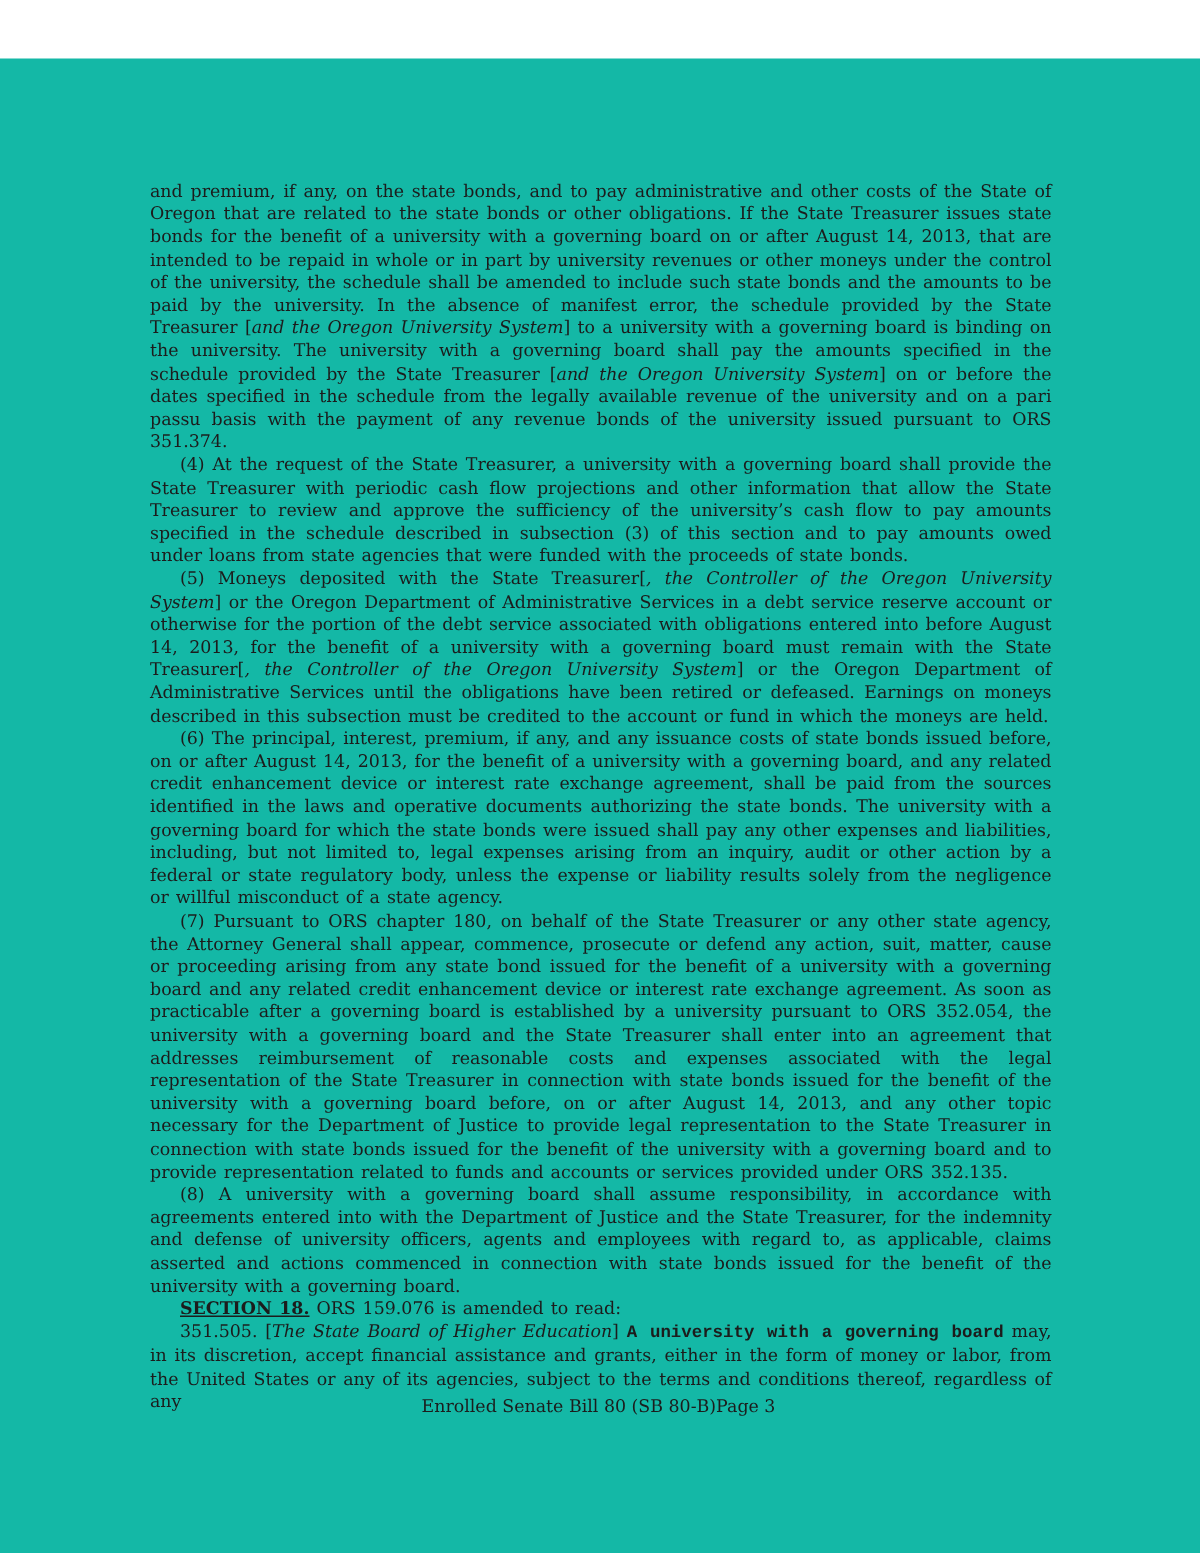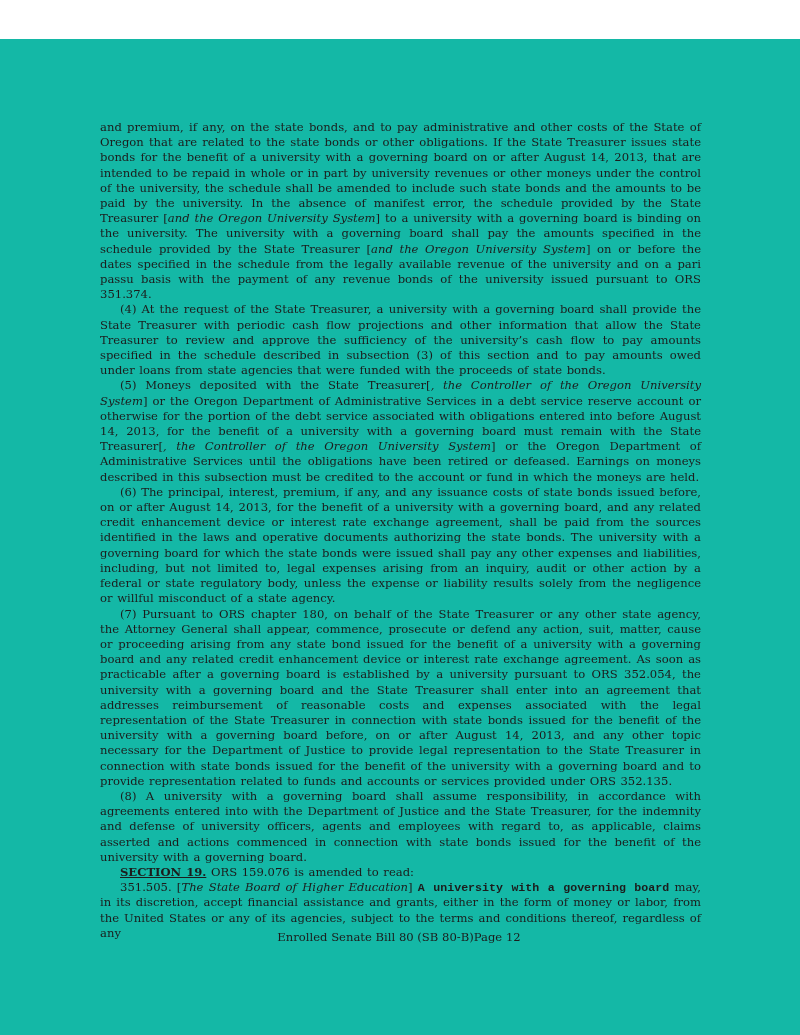--- a/index.html
+++ b/index.html
@@ -62,20 +62,20 @@
 <body>
 
 <div class="page">
   <div class="body-text">
       <p><span>and premium, if any, on the state bonds, and to pay administrative and other costs of the State of Oregon that are related to the state bonds or other obligations. If the State Treasurer issues state bonds for the benefit of a university with a governing board on or after August 14, 2013, that are intended to be repaid in whole or in part by university revenues or other moneys under the control of the university, the schedule shall be amended to include such state bonds and the amounts to be paid by the university. In the absence of manifest error, the schedule provided by the State Treasurer [</span><span class="i">and the Oregon University System</span><span>] to a university with a governing board is binding on the university. The university with a governing board shall pay the amounts specified in the schedule provided by the State Treasurer [</span><span class="i">and the Oregon University System</span><span>] on or before the dates specified in the schedule from the legally available revenue of the university and on a pari passu basis with the payment of any revenue bonds of the university issued pursuant to ORS 351.374.</span></p>
       <p class="indent"><span>(4) At the request of the State Treasurer, a university with a governing board shall provide the State Treasurer with periodic cash flow projections and other information that allow the State Treasurer to review and approve the sufficiency of the university’s cash flow to pay amounts specified in the schedule described in subsection (3) of this section and to pay amounts owed under loans from state agencies that were funded with the proceeds of state bonds.</span></p>
       <p class="indent"><span>(5) Moneys deposited with the State Treasurer[</span><span class="i">, the Controller of the Oregon University System</span><span>] or the Oregon Department of Administrative Services in a debt service reserve account or otherwise for the portion of the debt service associated with obligations entered into before August 14, 2013, for the benefit of a university with a governing board must remain with the State Treasurer[</span><span class="i">, the Controller of the Oregon University System</span><span>] or the Oregon Department of Administrative Services until the obligations have been retired or defeased. Earnings on moneys described in this subsection must be credited to the account or fund in which the moneys are held.</span></p>
       <p class="indent"><span>(6) The principal, interest, premium, if any, and any issuance costs of state bonds issued before, on or after August 14, 2013, for the benefit of a university with a governing board, and any related credit enhancement device or interest rate exchange agreement, shall be paid from the sources identified in the laws and operative documents authorizing the state bonds. The university with a governing board for which the state bonds were issued shall pay any other expenses and liabilities, including, but not limited to, legal expenses arising from an inquiry, audit or other action by a federal or state regulatory body, unless the expense or liability results solely from the negligence or willful misconduct of a state agency.</span></p>
       <p class="indent"><span>(7) Pursuant to ORS chapter 180, on behalf of the State Treasurer or any other state agency, the Attorney General shall appear, commence, prosecute or defend any action, suit, matter, cause or proceeding arising from any state bond issued for the benefit of a university with a governing board and any related credit enhancement device or interest rate exchange agreement. As soon as practicable after a governing board is established by a university pursuant to ORS 352.054, the university with a governing board and the State Treasurer shall enter into an agreement that addresses reimbursement of reasonable costs and expenses associated with the legal representation of the State Treasurer in connection with state bonds issued for the benefit of the university with a governing board before, on or after August 14, 2013, and any other topic necessary for the Department of Justice to provide legal representation to the State Treasurer in connection with state bonds issued for the benefit of the university with a governing board and to provide representation related to funds and accounts or services provided under ORS 352.135.</span></p>
       <p class="indent"><span>(8) A university with a governing board shall assume responsibility, in accordance with agreements entered into with the Department of Justice and the State Treasurer, for the indemnity and defense of university officers, agents and employees with regard to, as applicable, claims asserted and actions commenced in connection with state bonds issued for the benefit of the university with a governing board.</span></p>
-      <p class="indent"><span class="bu">SECTION 19.</span><span> ORS 159.076 is amended to read:</span></p>
+      <p class="indent"><span class="bu">SECTION 18.</span><span> ORS 159.076 is amended to read:</span></p>
       <p class="indent"><span>351.505. [</span><span class="i">The State Board of Higher Education</span><span>] </span><span class="b">A university with a governing board</span><span> may, in its discretion, accept financial assistance and grants, either in the form of money or labor, from the United States or any of its agencies, subject to the terms and conditions thereof, regardless of any</span></p>
     </div>
   <div class="footer">
     <span>Enrolled Senate Bill 80 (SB 80-B)</span>
-    <span>Page 12</span>
+    <span>Page 3</span>
   </div>
 </div>
 
 </body></html>

